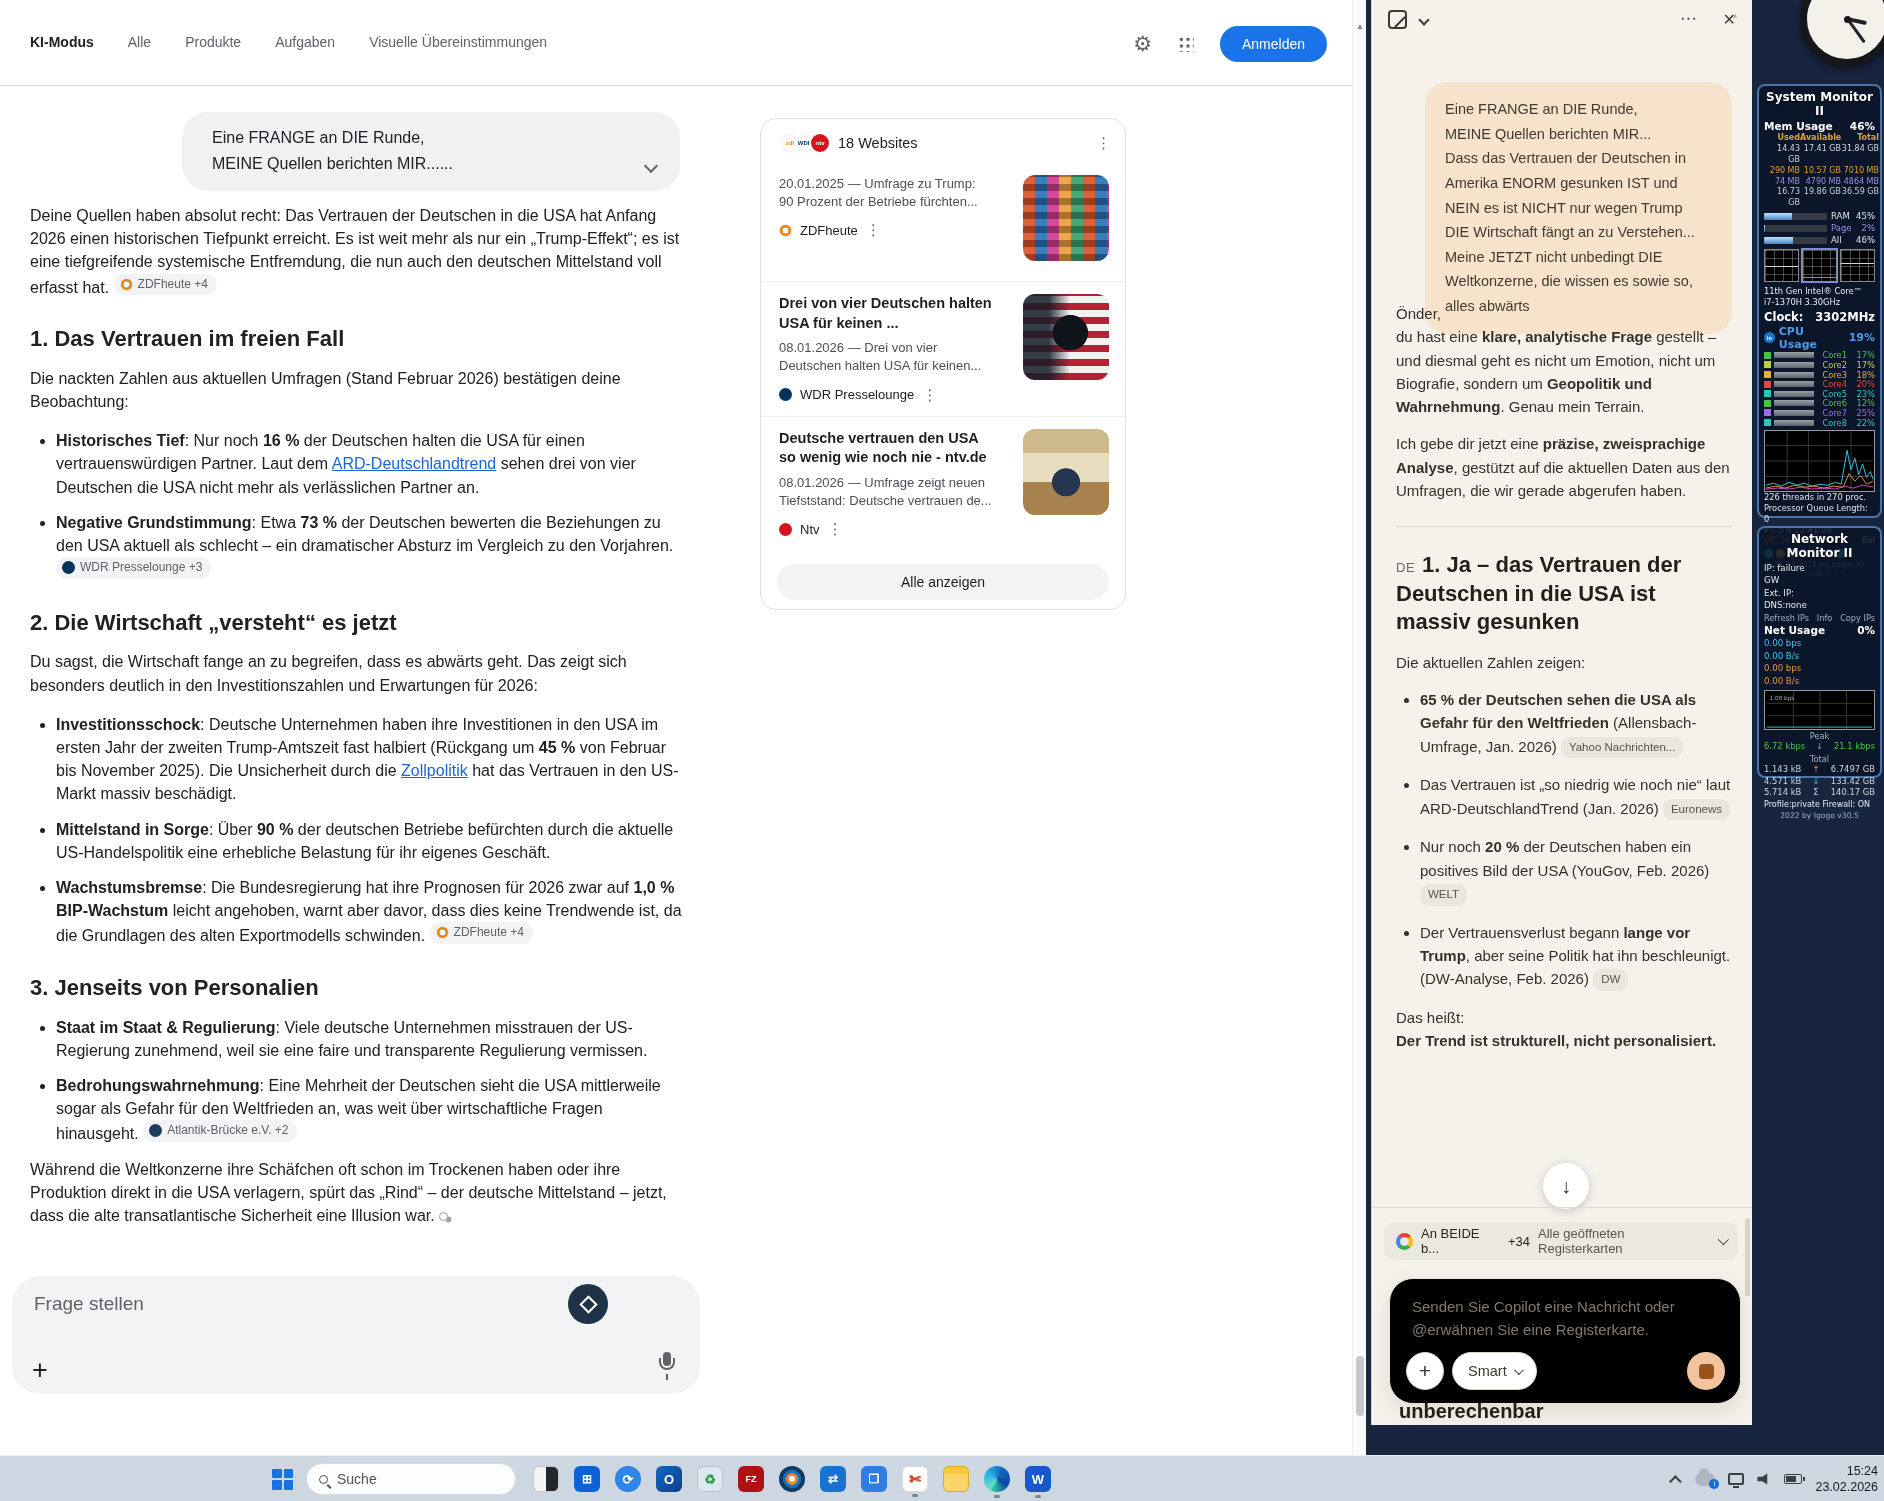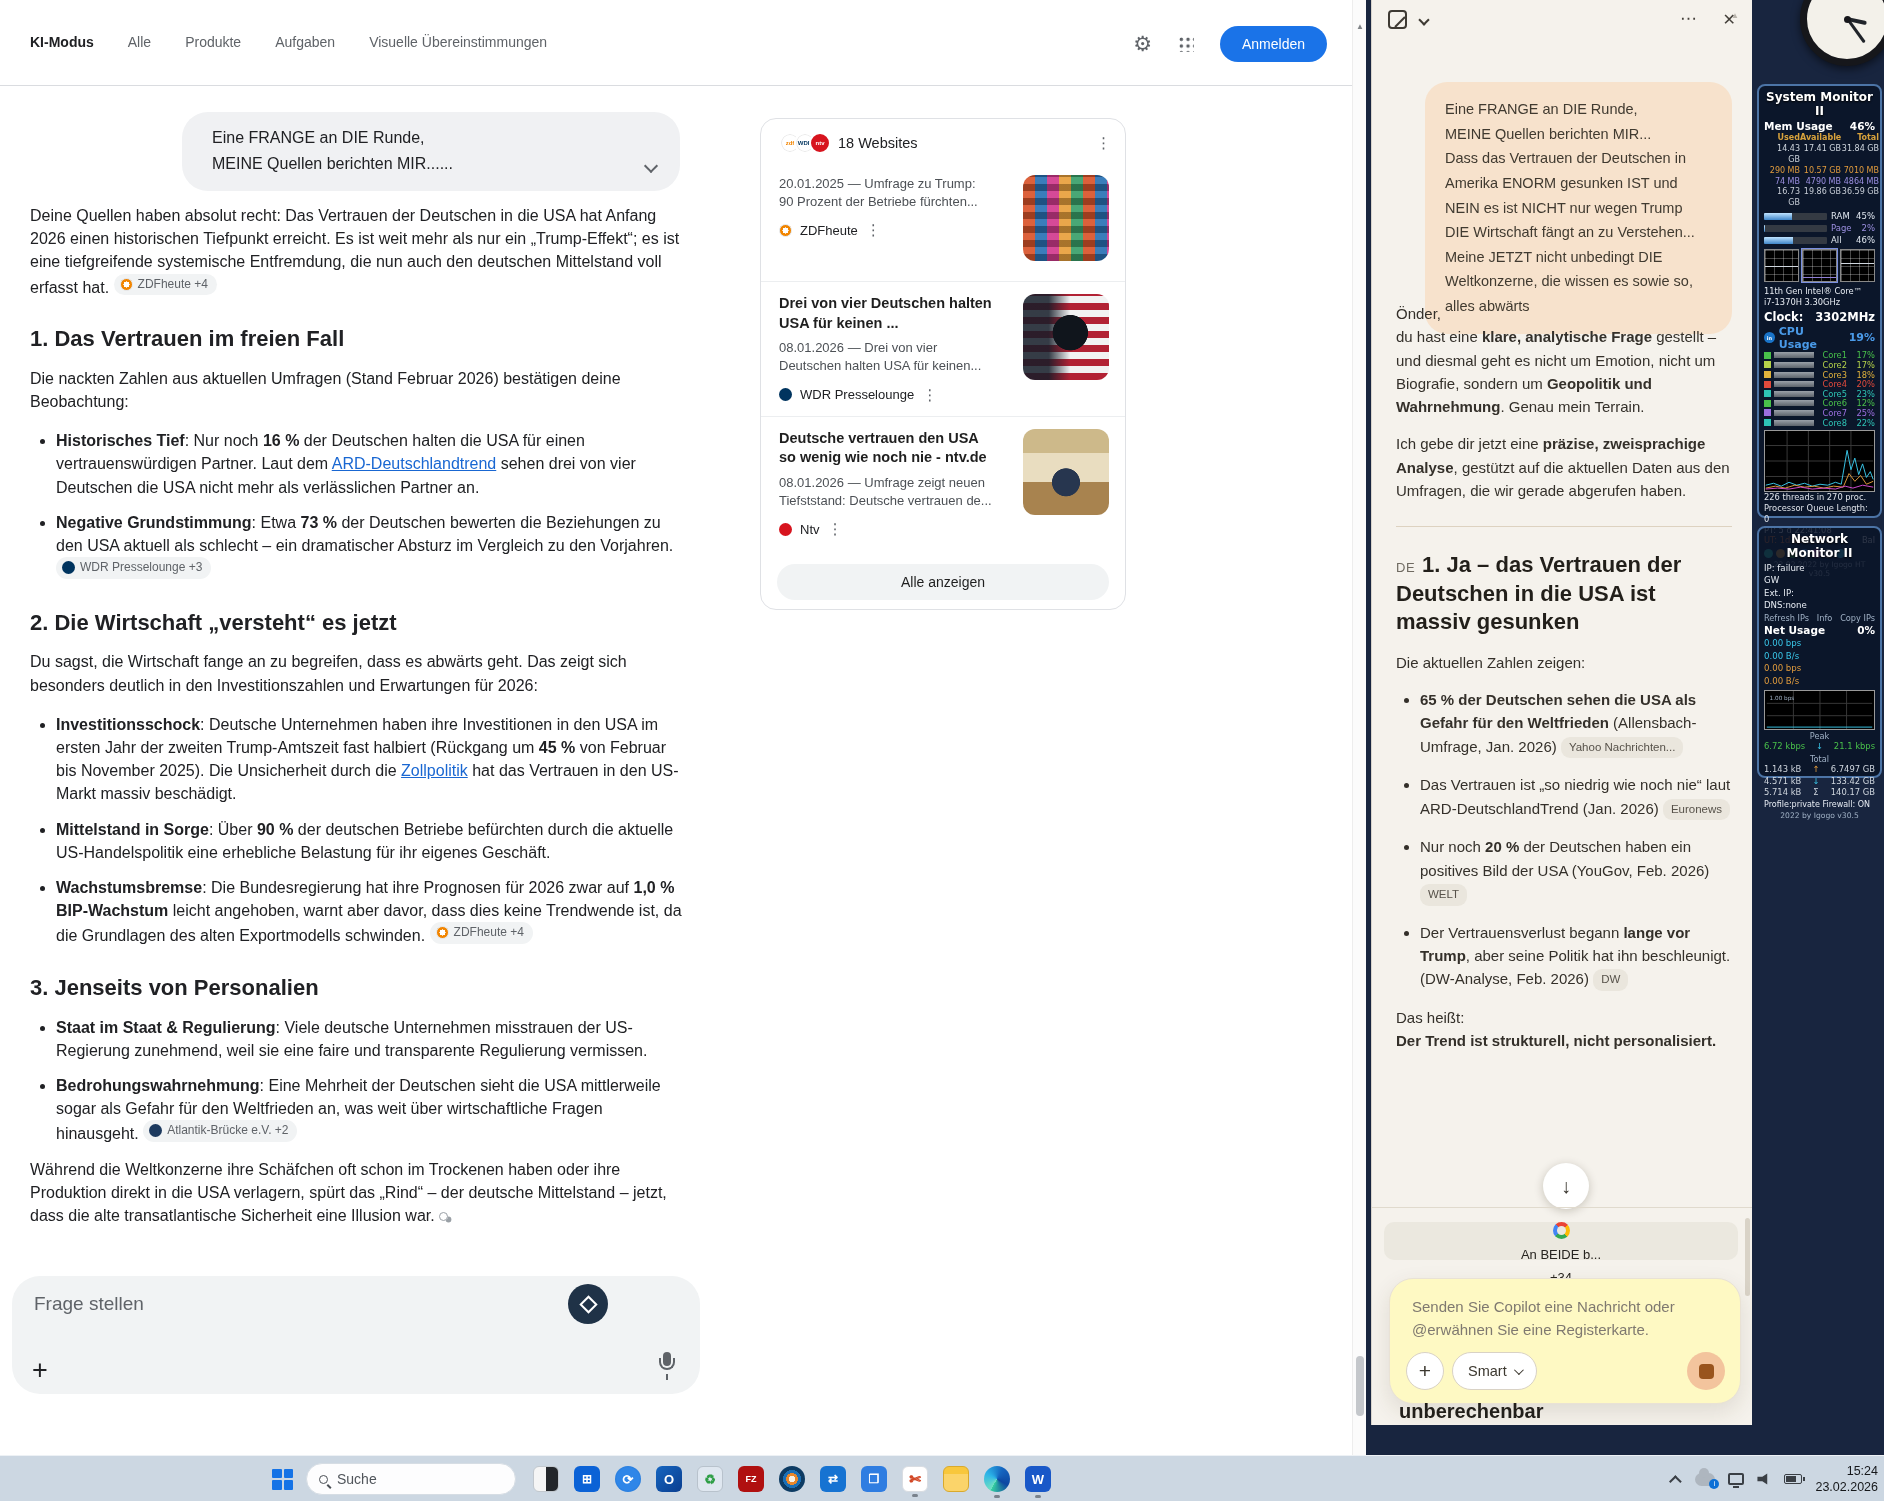--- a/index.html
+++ b/index.html
@@ -101,27 +101,27 @@
   .cp-lang { font-size:13px; color:#6f6a61; margin-right:7px; letter-spacing:.5px; }
   .cp-h { font-size:22px; font-weight:700; color:#221f1a; line-height:1.3; }
   .cp-body ul { padding-left:24px; margin-bottom:6px; }
   .cp-body li { margin-bottom:15px; }
   .cp-p6 { font-weight:700; }
 
   .cp-down-btn { position:absolute; left:171px; top:1163px; width:46px; height:46px; border-radius:50%; background:#fff; box-shadow:0 2px 10px rgba(40,30,10,.22); display:flex; align-items:center; justify-content:center; font-size:20px; color:#3a362f; cursor:pointer; }
   .cp-bottom-div { position:absolute; left:0; right:0; top:1207px; height:1px; background:#e0dacd; }
   .cp-sb { position:absolute; right:2px; top:1218px; width:5px; height:78px; background:#d9d3c7; border-radius:3px; cursor:pointer; }
 
-  .cp-tabbar { position:absolute; left:12px; right:14px; top:1222px; height:38px; background:#ebe8df; border-radius:10px; display:flex; align-items:center; padding:0 12px; gap:8px; font-size:13px; color:#27241f; cursor:pointer;flex-direction:column; }
+  .cp-tabbar { position:absolute; left:12px; right:14px; top:1222px; height:38px; background:#ebe8df; border-radius:10px; display:flex; align-items:center; padding:0 12px; gap:8px; font-size:13px; color:#27241f; cursor:pointer; }
   .g-logo { width:17px; height:17px; border-radius:50%; background:conic-gradient(from -40deg,#ea4335 0 25%,#fbbc05 0 50%,#34a853 0 75%,#4285f4 0); position:relative; flex:0 0 auto; }
   .g-logo:before { content:""; position:absolute; inset:4px; background:#ebe8df; border-radius:50%; }
   .cp-tab-all { color:#5a554b; margin-left:auto; }
   .cp-tab-chev { width:8px; height:8px; border-right:1.8px solid #44403a; border-bottom:1.8px solid #44403a; transform:rotate(45deg) translateY(-2px); }
 
-  .cp-composer { position:absolute; left:17px; top:1278px; width:352px; height:126px; background:#fef9c3; border:1px solid #e9e2d5; border-radius:24px; box-shadow:0 8px 22px rgba(70,55,25,.12); }
+  .cp-composer { position:absolute; left:17px; top:1278px; width:352px; height:126px; background:#000000; border:1px solid #e9e2d5; border-radius:24px; box-shadow:0 8px 22px rgba(70,55,25,.12); }
   .cp-ph { position:absolute; left:22px; top:16px; width:302px; font-size:15px; line-height:1.55; color:#7f7970; }
   .cp-plus { position:absolute; left:16px; bottom:13px; width:38px; height:38px; border:1px solid #d9d2c5; border-radius:50%; background:#fff; font-size:21px; color:#3c382f; display:flex; align-items:center; justify-content:center; cursor:pointer; }
   .cp-smart { position:absolute; left:62px; bottom:13px; height:38px; border:1px solid #d9d2c5; border-radius:19px; background:#fff; padding:0 15px; display:flex; align-items:center; gap:7px; font-size:14.5px; color:#3c382f; cursor:pointer; }
   .cp-smart i { width:7px; height:7px; border-right:1.8px solid #3c382f; border-bottom:1.8px solid #3c382f; transform:rotate(45deg) translateY(-2px); }
   .cp-stop { position:absolute; right:15px; bottom:13px; width:38px; height:38px; border-radius:50%; background:#f3c49d; display:flex; align-items:center; justify-content:center; cursor:pointer; }
   .cp-stop i { width:15px; height:15px; border-radius:4px; background:#99541d; }
   .cp-partial { position:absolute; left:27px; top:1400px; font-size:20px; font-weight:700; color:#221f1a; }
 
   
   .clock-widget { position:absolute; left:1800px; top:-28px; width:94px; height:94px; border-radius:50%; background:#f3f1ea; border:7px solid #16171b; box-shadow:0 3px 8px rgba(0,0,0,.55); }

